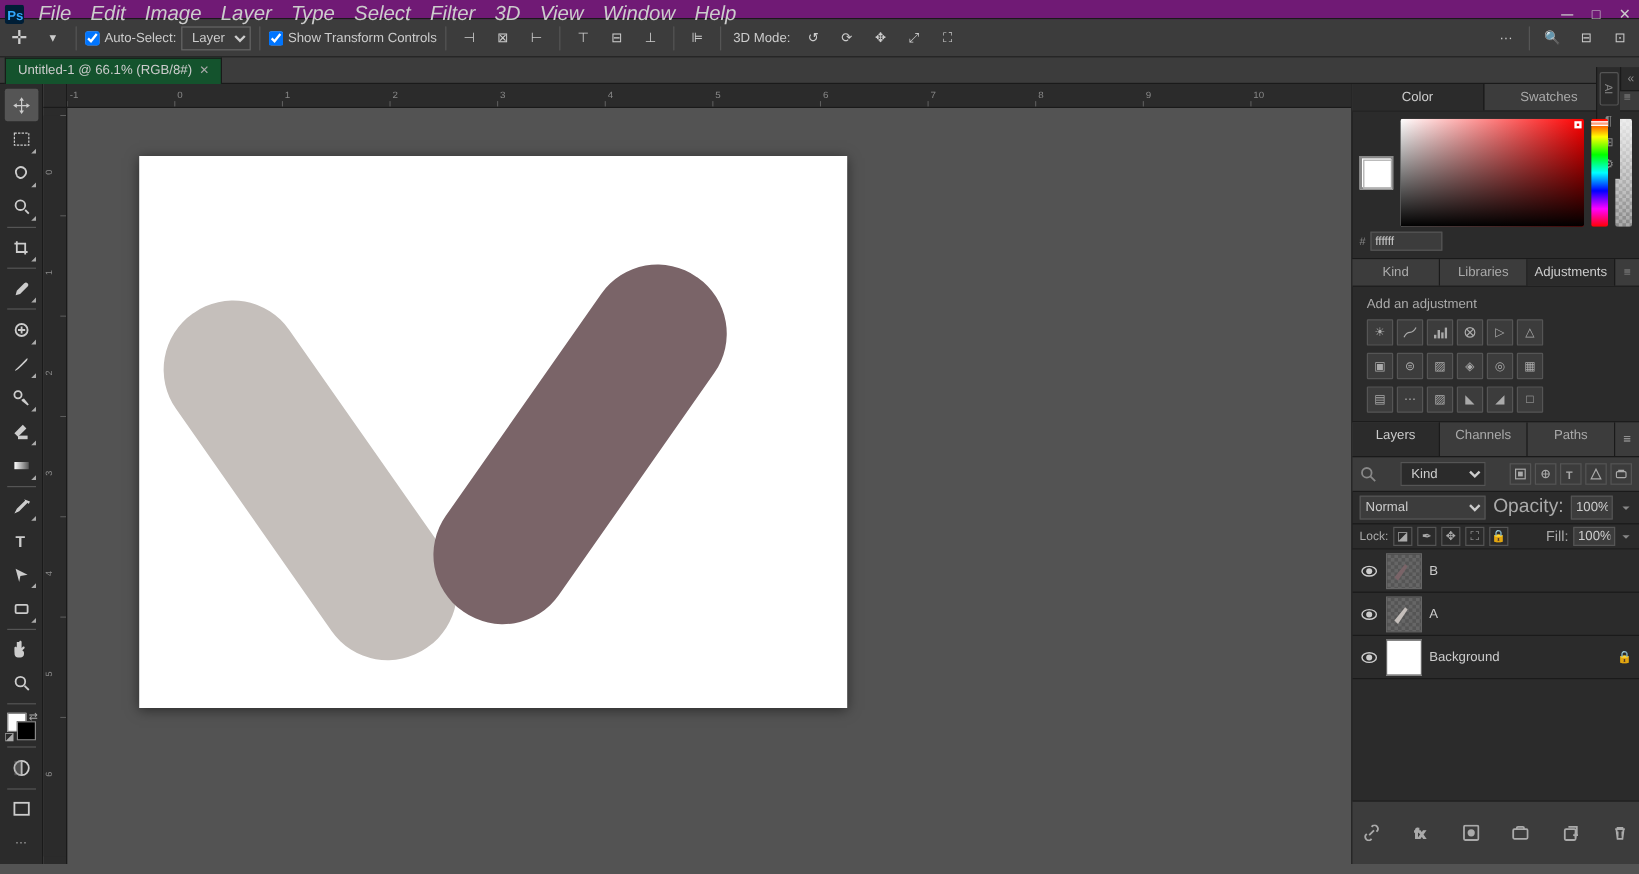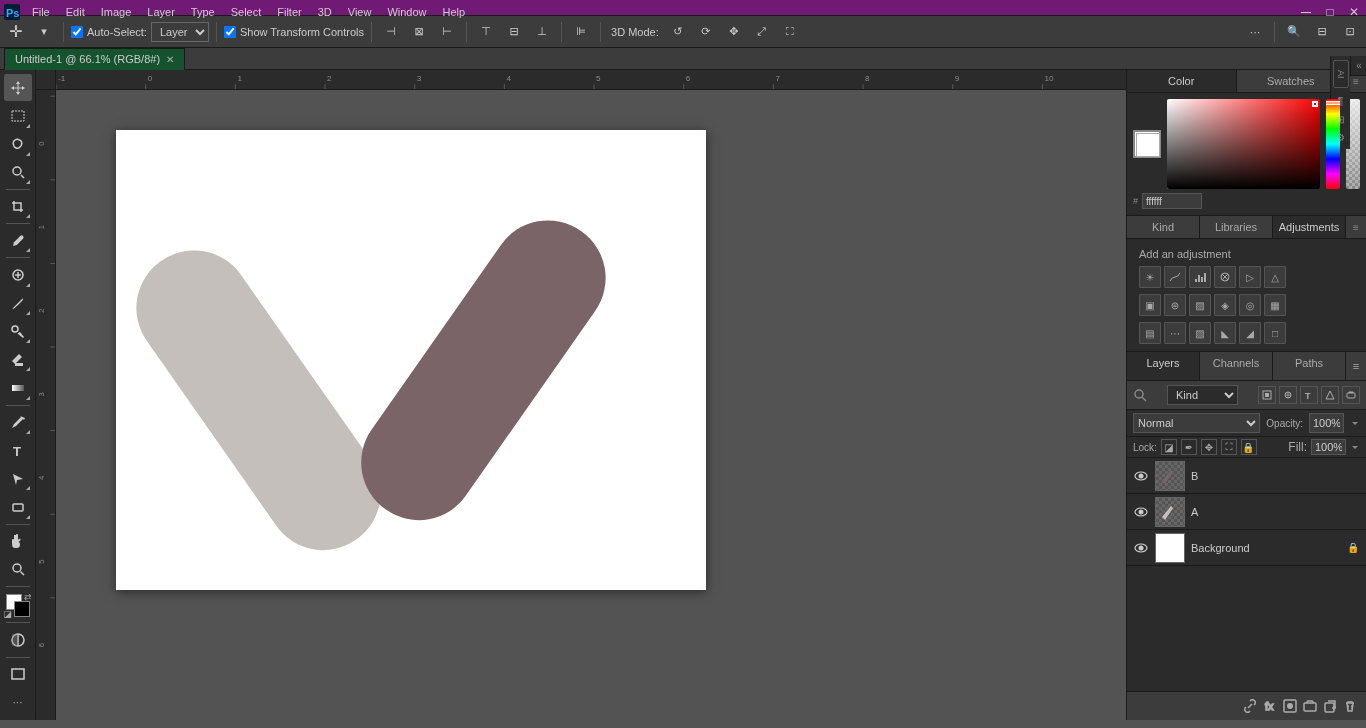--- a/index.html
+++ b/index.html
@@ -5,21 +5,21 @@
     * { margin: 0; padding: 0; box-sizing: border-box; }
     body { width: 1366px; height: 728px; background: #535353; font-family: Arial, sans-serif; font-size: 11px; color: #ccc; overflow: hidden; user-select: none; }
 
     
     #menu-bar {
       width: 100%; height: 16px; background: #701a75; display: flex; align-items: flex-start;
       border-bottom: 1px solid #1a1a1a; position: relative; z-index: 100;
     }
     #menu-bar .ps-icon { width: 24px; height: 24px; display: flex; align-items: center; justify-content: center; }
     #menu-bar .ps-icon svg { width: 16px; height: 16px; }
-    .menu-item { padding: 0 8px; height: 24px; display: flex; align-items: center; color: #ccc; cursor: pointer; font-size: 11px; }
+    .menu-item { padding: 0 8px; height: 24px; display: flex; align-items: center; color: #ccc; cursor: pointer; font-size: 17px; font-style: italic; }
 
     
     #toolbar-top {
       width: 100%; height: 32px; background: #3c3c3c; display: flex; align-items: center;
       border-bottom: 1px solid #1a1a1a; padding: 0 4px; gap: 4px;
     }
     .tb-btn { height: 24px; min-width: 24px; display: flex; align-items: center; justify-content: center;
       color: #ccc; cursor: pointer; border-radius: 2px; padding: 0 3px; font-size: 11px; }
     .tb-sep { width: 1px; height: 20px; background: #555; margin: 0 3px; }
     .tb-label { color: #ccc; font-size: 11px; padding: 0 3px; }
@@ -98,34 +98,34 @@
     .layers-tabs { display: flex; background: #3c3c3c; border-bottom: 1px solid #1a1a1a; position: relative; }
     .layers-tab { flex: 1; text-align: center; padding: 5px 0; font-size: 11px; color: #aaa; cursor: pointer; border-right: 1px solid #1a1a1a; }
     .layers-tab.active { background: #2b2b2b; color: #ccc; }
     .layers-options-btn { width: 20px; height: 28px; display: flex; align-items: center; justify-content: center; cursor: pointer; color: #aaa; }
     .layers-filter { display: flex; align-items: center; padding: 4px 6px; gap: 20px; background: #3c3c3c; border-bottom: 1px solid #1a1a1a; }
     .filter-search { flex: 1; height: 20px; background: #2b2b2b; border: 1px solid #555; color: #ccc; font-size: 11px; padding: 0 4px; }
     .filter-icons { display: flex; gap: 3px; }
     .filter-icon { width: 18px; height: 18px; background: #3c3c3c; border: 1px solid #555; display: flex; align-items: center; justify-content: center; font-size: 10px; color: #aaa; cursor: pointer; }
     .layers-props { display: flex; align-items: center; padding: 3px 6px; gap: 6px; border-bottom: 1px solid #1a1a1a; }
     .blend-select { background: #3c3c3c; border: 1px solid #555; color: #ccc; font-size: 11px; height: 20px; flex: 1; }
-    .opacity-label { font-size: 10px; color: #aaa; }
+    .opacity-label { font-size: 16px; color: #aaa; }
     .opacity-val { font-size: 11px; color: #ccc; width: 35px; background: #3c3c3c; border: 1px solid #555; height: 20px; text-align: right; padding: 0 3px; }
     .layers-lock { display: flex; align-items: center; padding: 2px 6px; gap: 4px; border-bottom: 1px solid #1a1a1a; }
     .lock-label { font-size: 10px; color: #aaa; }
     .lock-icon { width: 16px; height: 16px; display: flex; align-items: center; justify-content: center; cursor: pointer; color: #aaa; border: 1px solid #555; font-size: 10px; }
     .fill-label { font-size: 12px; color: #aaa; margin-left: auto; }
     .fill-val { font-size: 11px; color: #ccc; width: 35px; background: #3c3c3c; border: 1px solid #555; height: 16px; text-align: right; padding: 0 3px; }
     .layers-list { flex: 1; overflow-y: auto; background: #2b2b2b; }
     .layer-item { display: flex; align-items: center; height: 36px; padding: 0 6px; gap: 6px; border-bottom: 1px solid #1a1a1a; cursor: pointer; }
     .layer-eye { width: 16px; height: 16px; display: flex; align-items: center; justify-content: center; cursor: pointer; color: #aaa; font-size: 12px; }
     .layer-thumb { width: 30px; height: 30px; background: #444; border: 1px solid #666; display: flex; align-items: center; justify-content: center; }
     .layer-name { flex: 1; font-size: 11px; color: #ccc; }
     .layer-lock { color: #888; font-size: 10px; }
-    .layers-bottom { display: flex; align-items: center; justify-content: flex-end; padding: 4px 6px; background: #3c3c3c; border-top: 1px solid #1a1a1a; }
+    .layers-bottom { display: flex; align-items: center; justify-content: space-between; padding: 16px 6px; background: #3c3c3c; border-top: 1px solid #1a1a1a; }
     .lb-btn { width: 20px; height: 20px; display: flex; align-items: center; justify-content: center; cursor: pointer; color: #aaa; font-size: 12px; }
 
     
     .ruler-top-svg { position: absolute; top: 0; left: 0; width: 100%; height: 100%; }
     #ruler-left svg { position: absolute; top: 0; left: 0; width: 100%; height: 100%; }
   </style>
 </head>
 <body>
 
 <div id="menu-bar">

